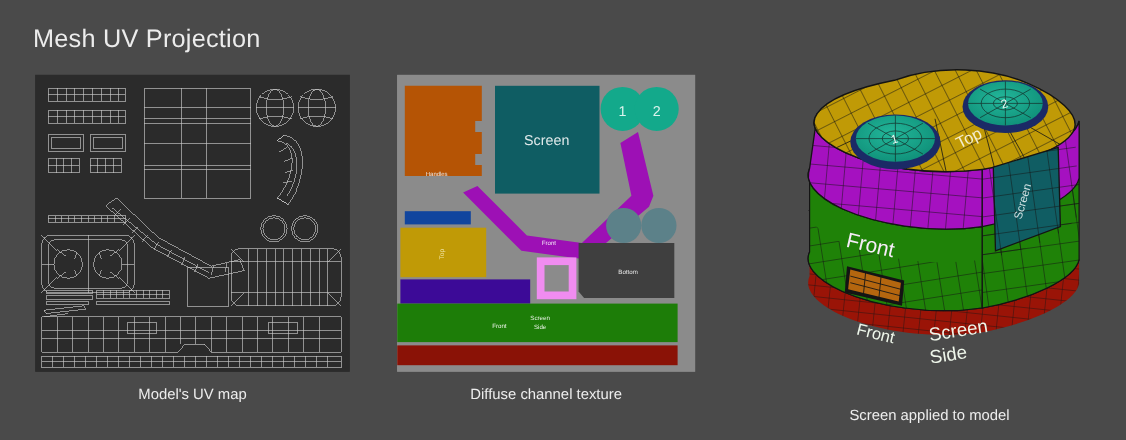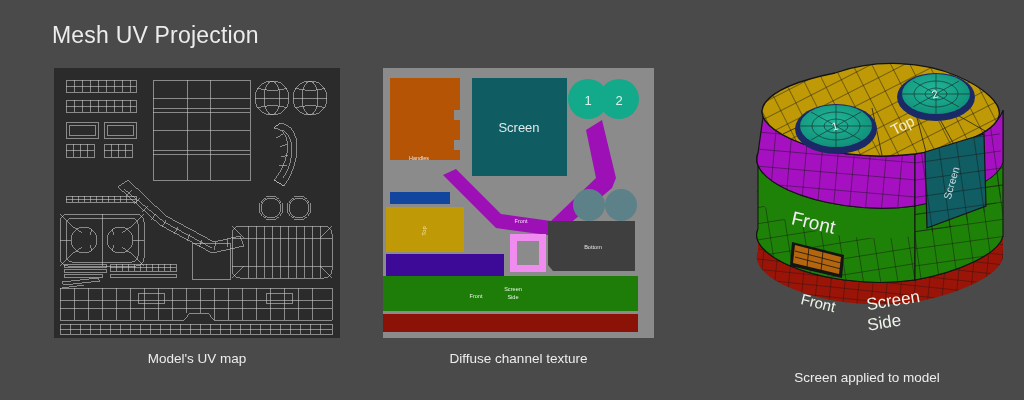--- a/index.html
+++ b/index.html
@@ -13,21 +13,20 @@
     height: 400px;
     overflow: hidden;
     font-family: "Liberation Sans", sans-serif;
     color: #e8e8e8;
     position: relative;
   }
   #page-root {
     position: absolute;
     inset: 0;
     background: #4a4a4a;
-    margin-left: 22px;
   }
   
   .page-title {
     position: absolute;
     left: 30px;
     top: 22px;
     font-size: 23px;
     font-weight: 400;
     letter-spacing: 0.2px;
     color: #ececec;

